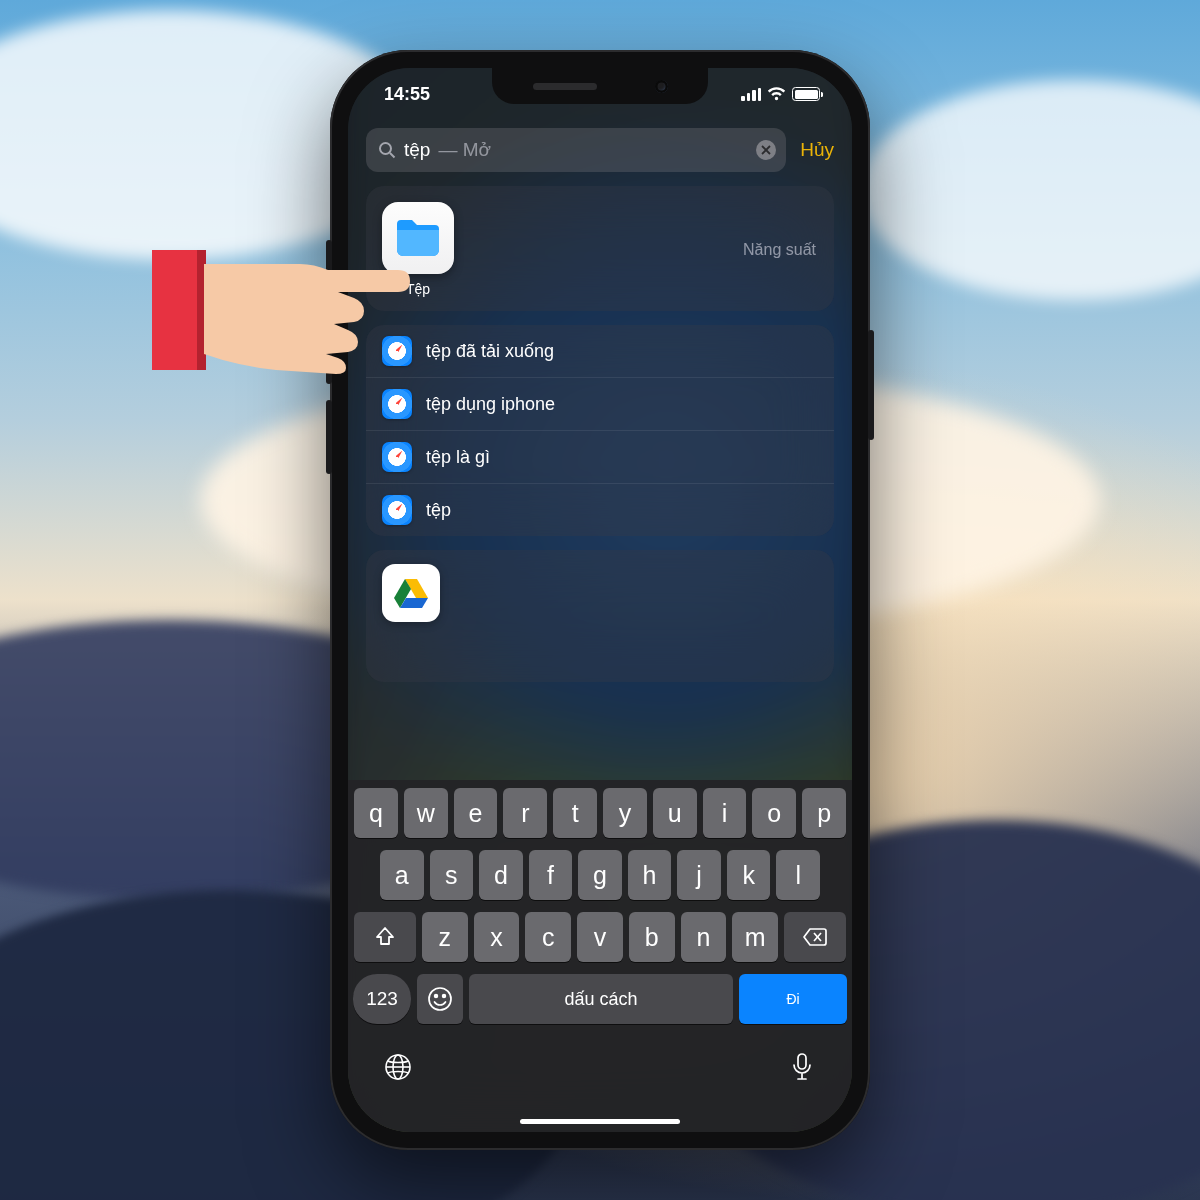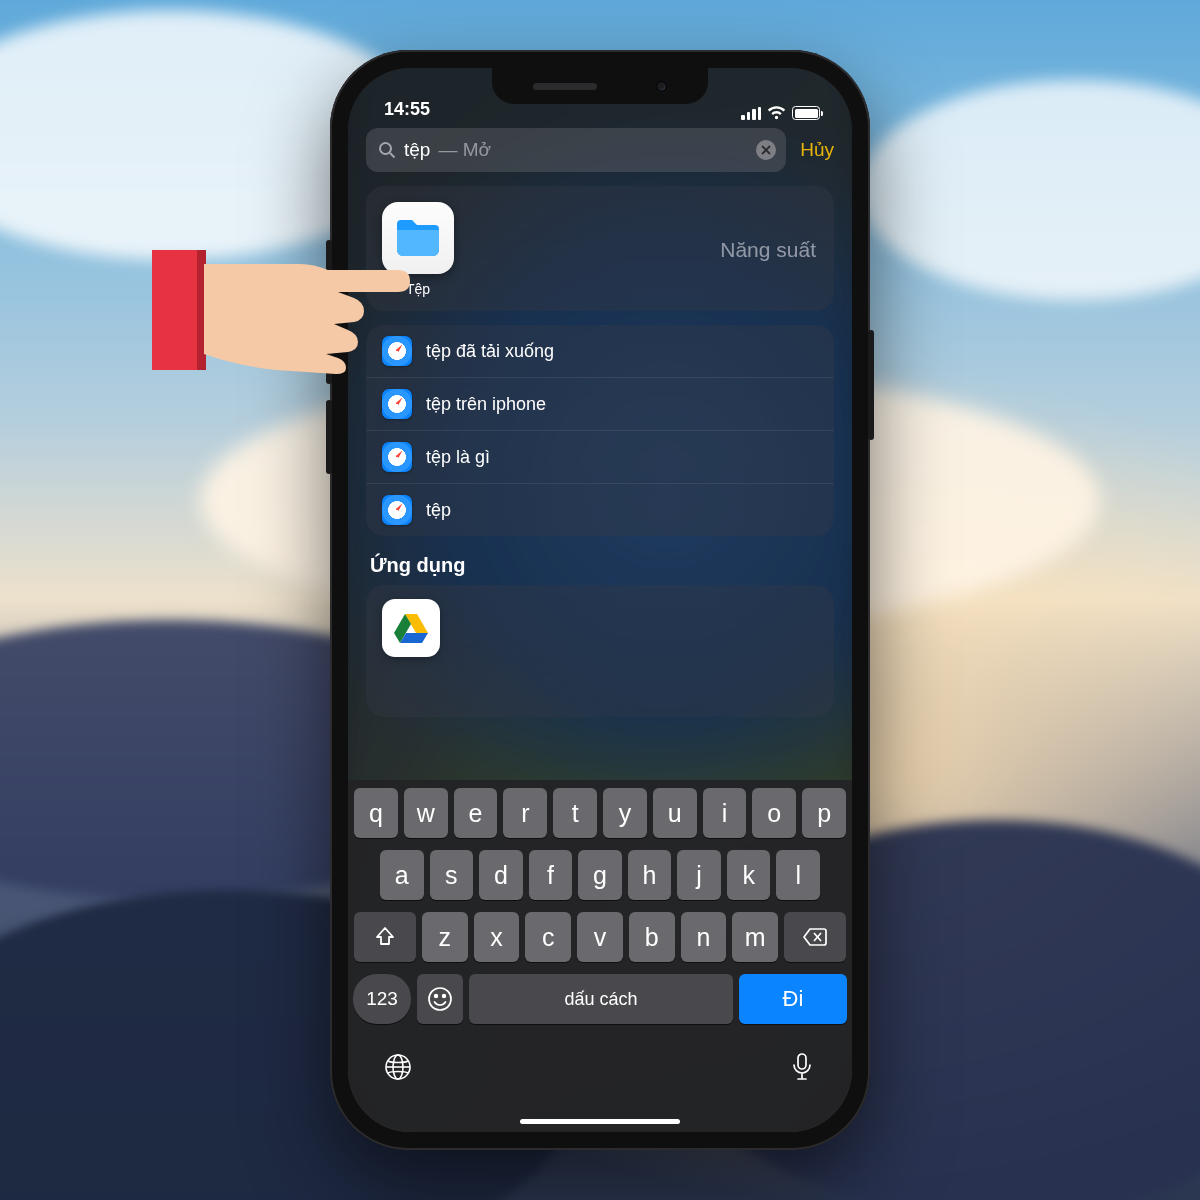--- a/index.html
+++ b/index.html
@@ -68,21 +68,21 @@
     border-radius: 0 0 22px 22px;
     z-index: 50;
     display:flex; align-items:center; justify-content:center; gap:58px;
   }
   .speaker { width: 64px; height: 7px; background: #2b2b2d; border-radius: 4px; }
   .cam { width: 13px; height: 13px; background: #1d1d1f; border-radius: 50%; box-shadow: inset 0 0 0 2.5px #0a0a0a, inset -2px -2px 3px rgba(80,110,160,0.4);}
 
   .status-bar {
     position: absolute; top: 0; left: 0; right: 0;
     height: 52px;
-    display: flex; justify-content: space-between; align-items: flex-end;
+    display: flex; justify-content: space-between; align-items: center;
     padding: 0 32px 0 36px;
     color: #fff; font-size: 18px; font-weight: 600;
     z-index: 40;
   }
   .status-right { display:flex; align-items:center; gap:6px; }
   .sigbars { display:flex; align-items:flex-end; gap:2px; height:13px;}
   .sigbars span{ width:3.5px; background:#fff; border-radius:1px;}
   .sigbars span:nth-child(1){height:5px;} .sigbars span:nth-child(2){height:8px;}
   .sigbars span:nth-child(3){height:11px;} .sigbars span:nth-child(4){height:13px;}
   .battery { width:28px; height:14px; border:1.6px solid #fff; border-radius:3.5px; position:relative;}
@@ -117,21 +117,21 @@
 
   .app-hit { display:flex; align-items:center; padding: 16px 18px 14px 16px; min-height:108px;}
   .app-icon-wrap { display:flex; flex-direction:column; align-items:center; gap:7px;}
   .app-icon {
     width: 72px; height: 72px; border-radius: 16px;
     background: linear-gradient(180deg,#fdfdfd,#f0f0f1);
     display:flex; align-items:center; justify-content:center;
     box-shadow: 0 3px 10px rgba(0,0,0,0.35);
   }
   .app-label { font-size: 14px; color:#fff; }
-  .meta { margin-left:auto; color: rgba(235,235,245,0.55); font-size:21px;text-align:center; }
+  .meta { margin-left:auto; color: rgba(235,235,245,0.55); font-size:16px;text-align:center; }
 
   .sugg-row {
     display:flex; align-items:center; gap:14px;
     padding: 11px 16px;
     border-top: 0.5px solid rgba(255,255,255,0.08);
   }
   .sugg-row:first-child { border-top:none;text-align:right; }
   .safari-icon {
     width:30px; height:30px; border-radius:7px;
     background: radial-gradient(circle at 50% 50%, #fff 0 41%, #2997FF 43% 70%, #0A84FF 72% 100%);
@@ -176,21 +176,21 @@
   .krow.r1 { padding: 0 1px;}
   .krow.r2 { padding: 0 27px;}
   .key.fn { background:#49494D; font-size:19px;}
   .key.shift, .key.bksp { flex: 0 0 62px; }
   .krow.r3 { padding:0 1px; }
   .krow.r3 .key:not(.shift):not(.bksp){ flex:1; }
   .krow.r4 .key { }
   .key.num { flex:0 0 58px; font-size:19px;border-radius:24px;}
   .key.emoji{ flex:0 0 46px; font-size:24px;}
   .key.space{ flex:1; font-size:18px;}
-  .key.go { flex:0 0 108px; background:#0A84FF; font-size:22px; font-weight:500;}
+  .key.go { flex:0 0 108px; background:#0A84FF; font-size:14px; font-weight:500;}
   .kb-bottom{ display:flex; justify-content:space-between; padding: 14px 28px 0;}
   .kb-btn{ width:34px; height:34px; display:flex;align-items:center;justify-content:center; color:#fff;}
   .home-ind { position:absolute; left:50%; bottom:8px; transform:translateX(-50%); width:160px; height:5px; background:#fff; border-radius:3px;}
 
   
   .pointer {
     position:absolute; z-index:100;
     left: 152px; top: 234px;
     width: 264px; height: 152px;
     display:flex; align-items:center;
@@ -285,33 +285,32 @@
         </div>
       </div>
 
       <div class="card" id="sugg-card">
           <div class="sugg-row">
             <div class="safari-icon"></div>
     <span class="sugg-text">tệp đã tải xuống</span>
           </div>
           <div class="sugg-row">
             <div class="safari-icon"></div>
-    <span class="sugg-text">tệp trên iphone</span>
+    <span class="sugg-text">tệp dụng iphone</span>
           </div>
           <div class="sugg-row">
             <div class="safari-icon"></div>
     <span class="sugg-text">tệp là gì</span>
           </div>
           <div class="sugg-row">
             <div class="safari-icon"></div>
     <span class="sugg-text">tệp</span>
           </div>
         </div>
 
-      <div class="section-title">Ứng dụng</div>
       <div class="card apps-card" style="padding-bottom:60px;">
         <div class="drive-icon">
           <svg width="36" height="32" viewBox="0 0 36 32">
             <path fill="#FBBC04" d="M12 2h12l11 19H23z"></path>
             <path fill="#188038" d="M12 2L1 21l6 10 11-19z"></path>
             <path fill="#1967D2" d="M7 31h22l6-10H13z"></path>
           </svg>
         </div>
       </div>
     </div>

